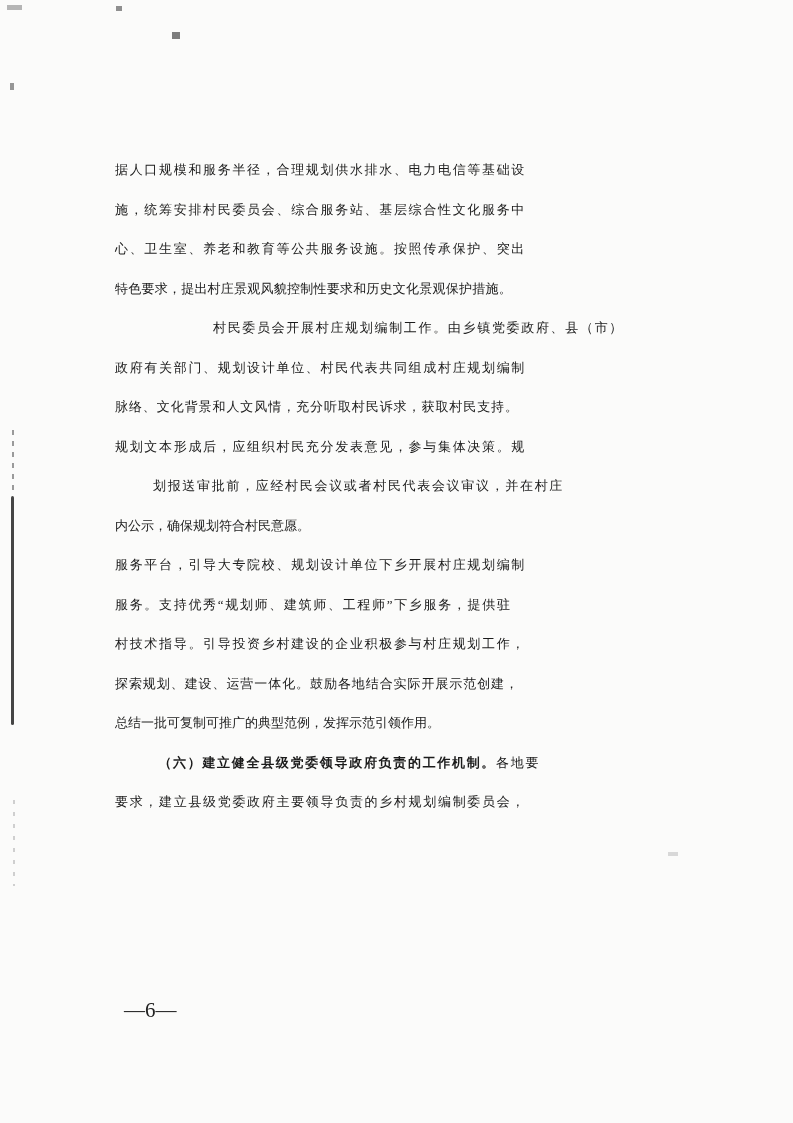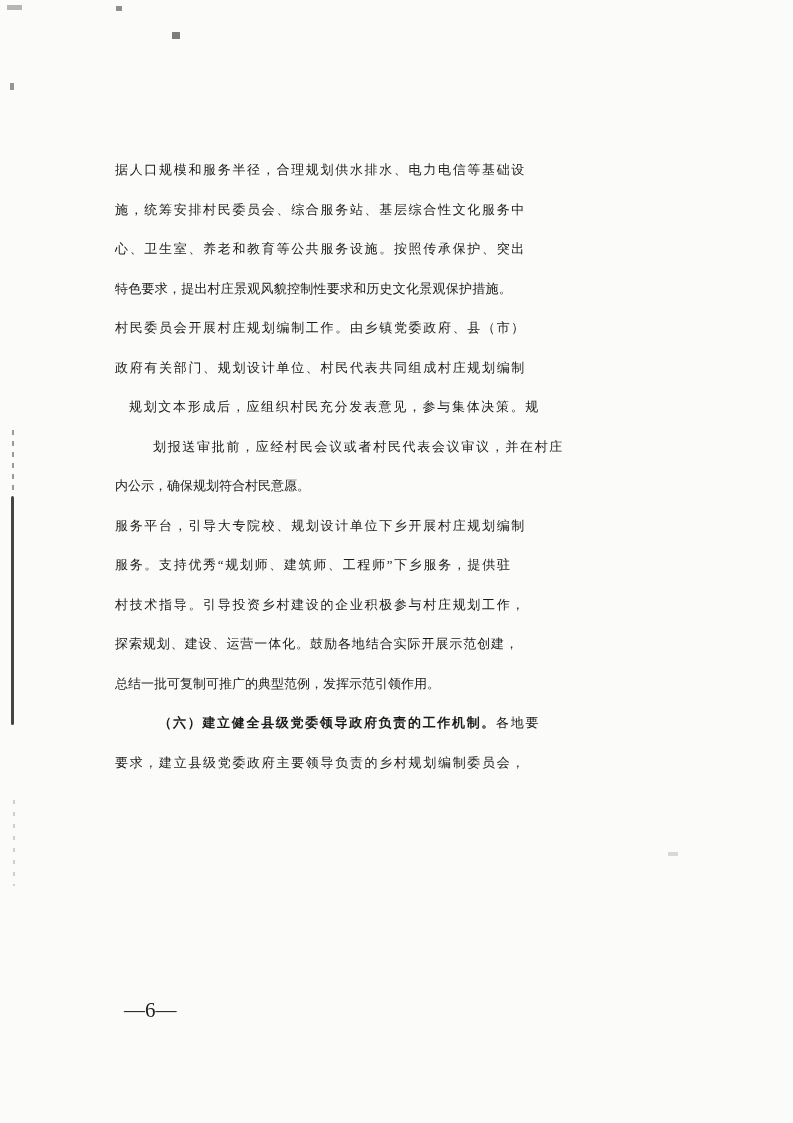--- a/index.html
+++ b/index.html
@@ -57,23 +57,24 @@
   <div class="artifact speck-5"></div>
   <div class="artifact edge-line-upper"></div>
   <div class="artifact edge-line-dark"></div>
   <div class="artifact edge-line-lower"></div>
 
   <div class="textblock" id="textblock">
       <div class="line" style="letter-spacing: 1.68px;"><span class="seg">据人口规模和服务半径，合理规划供水排水、电力电信等基础设</span></div>
       <div class="line" style="letter-spacing: 1.68px;"><span class="seg">施，统筹安排村民委员会、综合服务站、基层综合性文化服务中</span></div>
       <div class="line" style="letter-spacing: 1.68px;"><span class="seg">心、卫生室、养老和教育等公共服务设施。按照传承保护、突出</span></div>
       <div class="line" style="letter-spacing: 0.23px;"><span class="seg">特色要求，提出村庄景观风貌控制性要求和历史文化景观保护措施。</span></div>
-      <div class="line" style="letter-spacing: 1.68px;"><span class="seg">村民委员会开展村庄规划编制工作。由乡镇党委政府、县（市）</span></div>
+      <div class="line" style="letter-spacing: 1.68px; text-align: center;"><span class="seg">村民委员会开展村庄规划编制工作。由乡镇党委政府、县（市）</span></div>
       <div class="line" style="letter-spacing: 1.68px;"><span class="seg">政府有关部门、规划设计单位、村民代表共同组成村庄规划编制</span></div>
-      <div class="line" style="letter-spacing: 1.68px; margin-left: 14px;"><span class="seg">规划文本形成后，应组织村民充分发表意见，参与集体决策。规</span></div>
+      <div class="line" style="letter-spacing: 0.93px;"><span class="seg">脉络、文化背景和人文风情，充分听取村民诉求，获取村民支持。</span></div>
+      <div class="line" style="letter-spacing: 1.68px;"><span class="seg">规划文本形成后，应组织村民充分发表意见，参与集体决策。规</span></div>
       <div class="line" style="letter-spacing: 1.68px; margin-left: 38px;"><span class="seg">划报送审批前，应经村民会议或者村民代表会议审议，并在村庄</span></div>
       <div class="line"><span class="seg">内公示，确保规划符合村民意愿。</span></div>
       <div class="line" style="letter-spacing: 1.68px;"><span class="seg">服务平台，引导大专院校、规划设计单位下乡开展村庄规划编制</span></div>
       <div class="line" style="letter-spacing: 1.68px;"><span class="seg">服务。支持优秀“规划师、建筑师、工程师”下乡服务，提供驻</span></div>
       <div class="line" style="letter-spacing: 1.68px;"><span class="seg">村技术指导。引导投资乡村建设的企业积极参与村庄规划工作，</span></div>
       <div class="line" style="letter-spacing: 0.93px;"><span class="seg">探索规划、建设、运营一体化。鼓励各地结合实际开展示范创建，</span></div>
       <div class="line"><span class="seg">总结一批可复制可推广的典型范例，发挥示范引领作用。</span></div>
       <div class="line" style="letter-spacing: 1.68px; text-indent: 43.4px;"><span class="seg bold">（六）建立健全县级党委领导政府负责的工作机制。</span><span class="seg">各地要</span></div>
       <div class="line" style="letter-spacing: 1.68px;"><span class="seg">要求，建立县级党委政府主要领导负责的乡村规划编制委员会，</span></div>
     </div>

